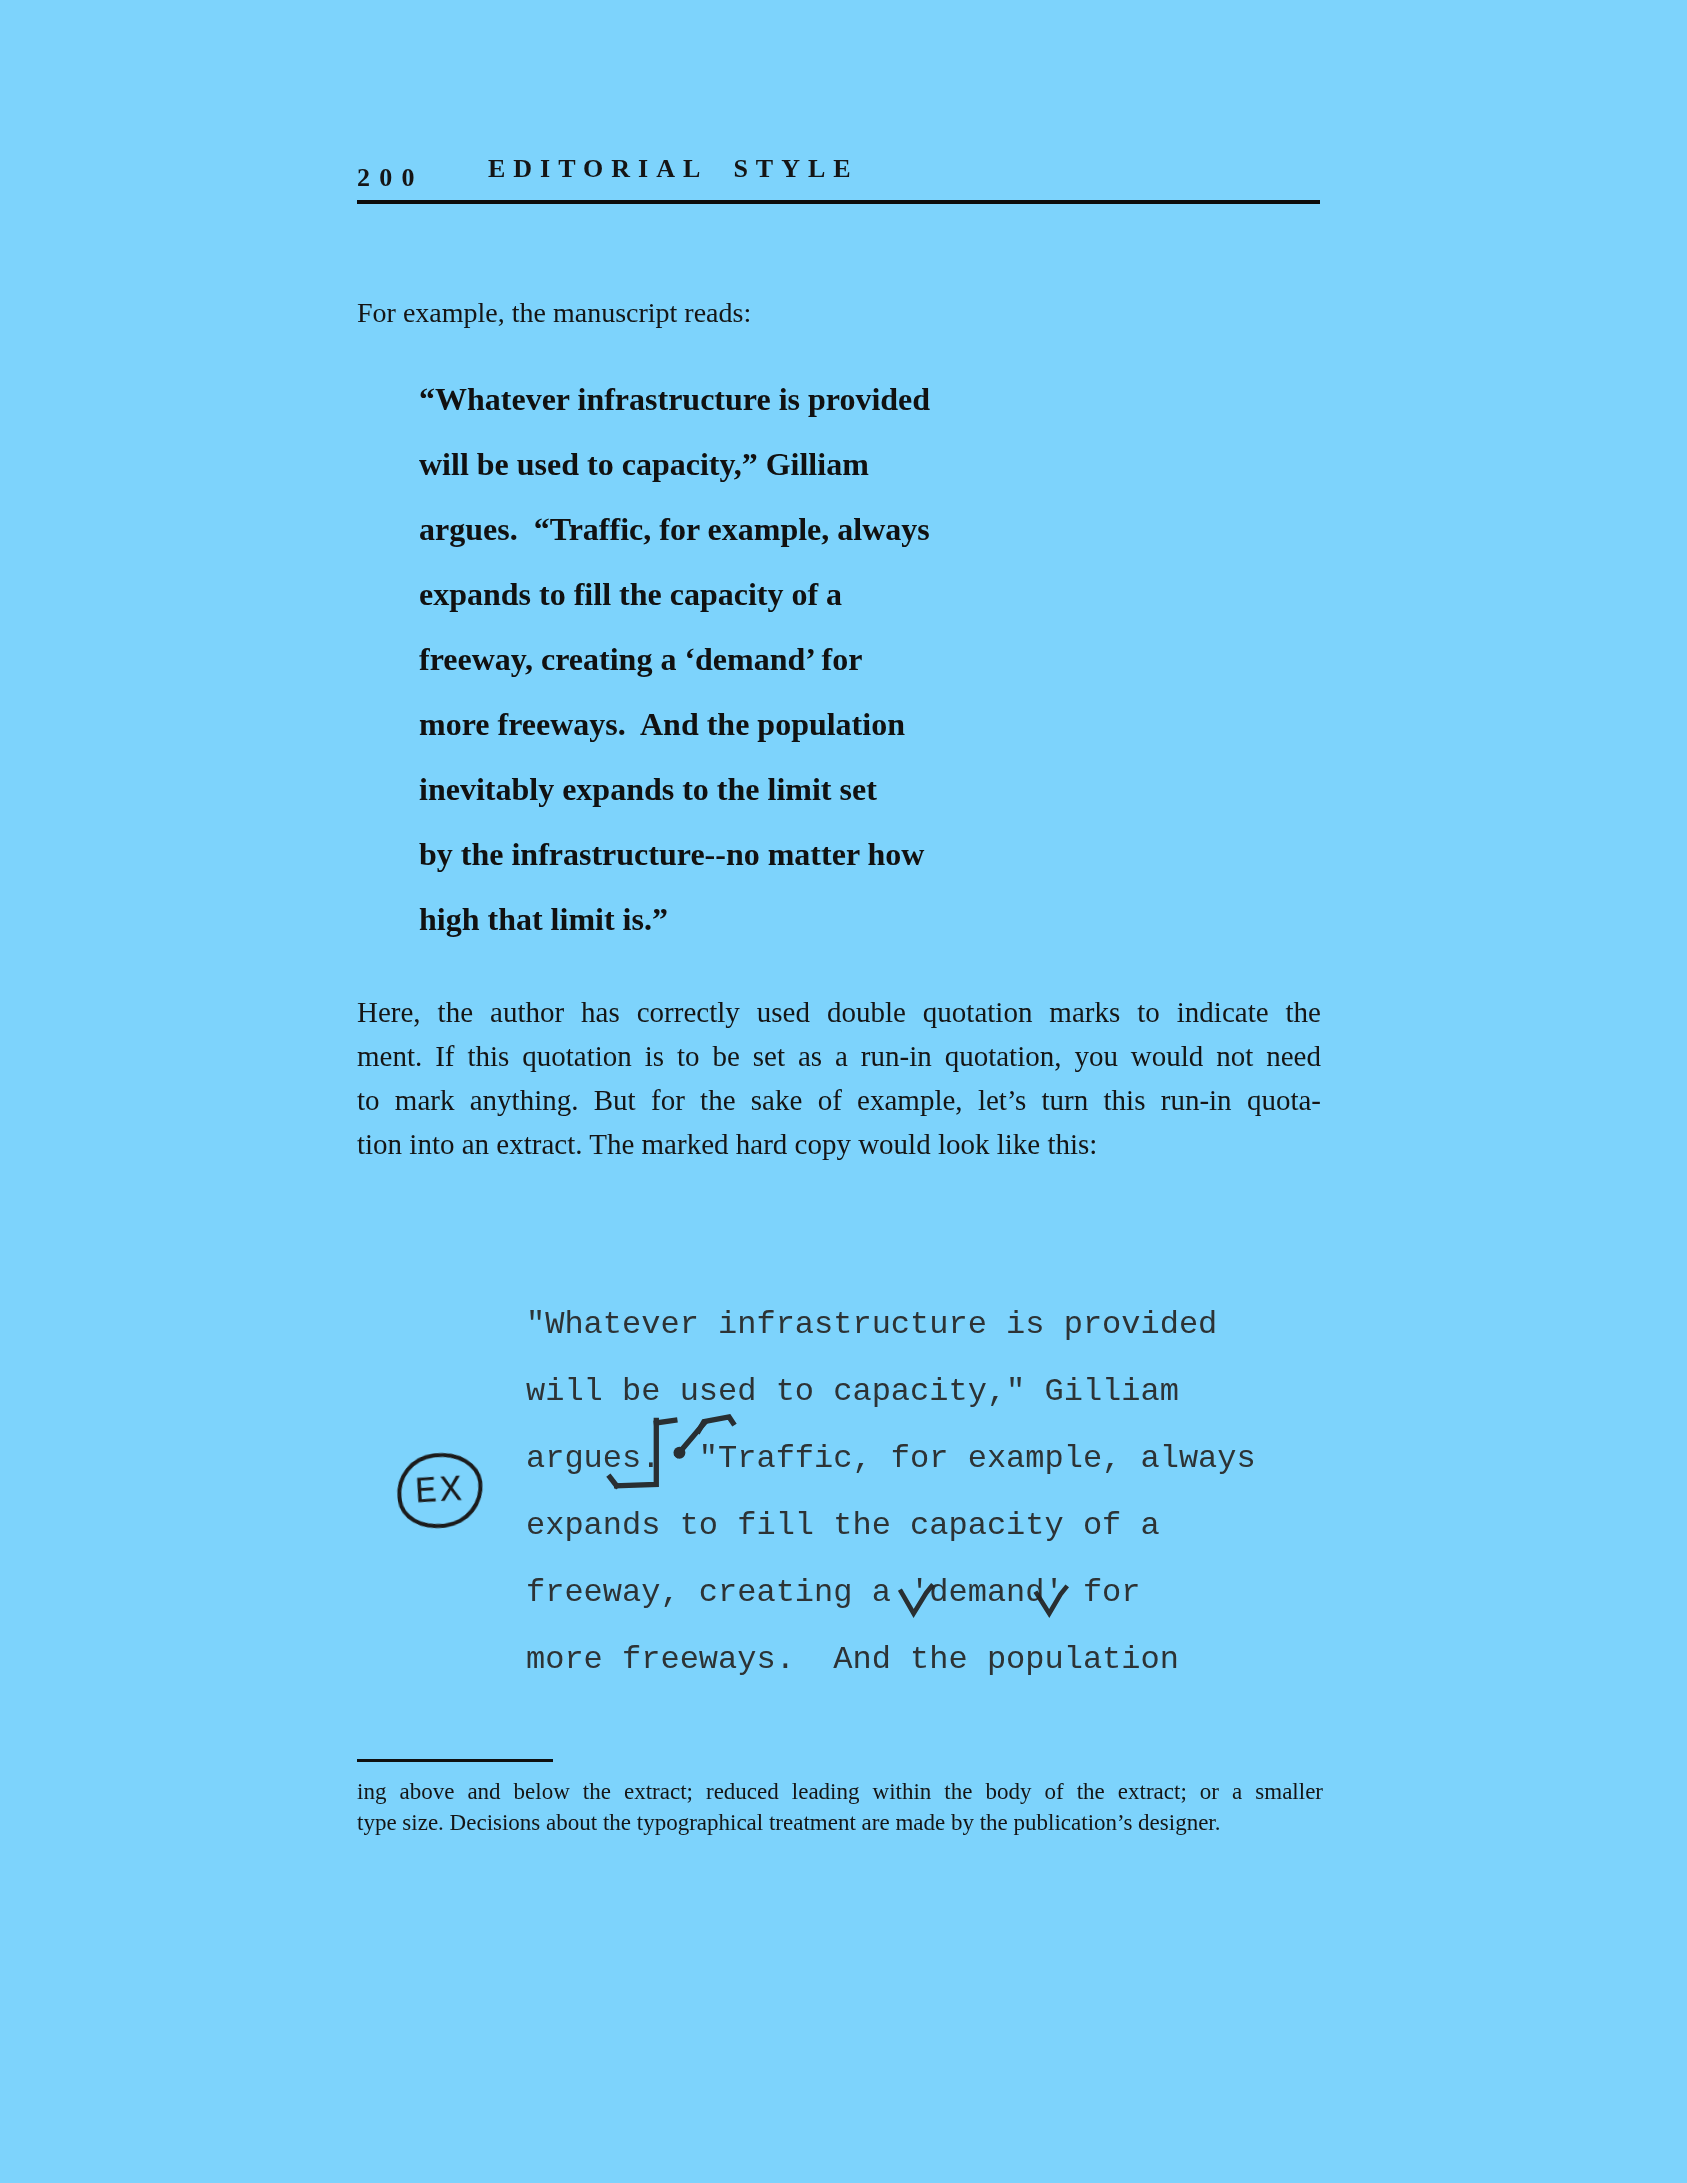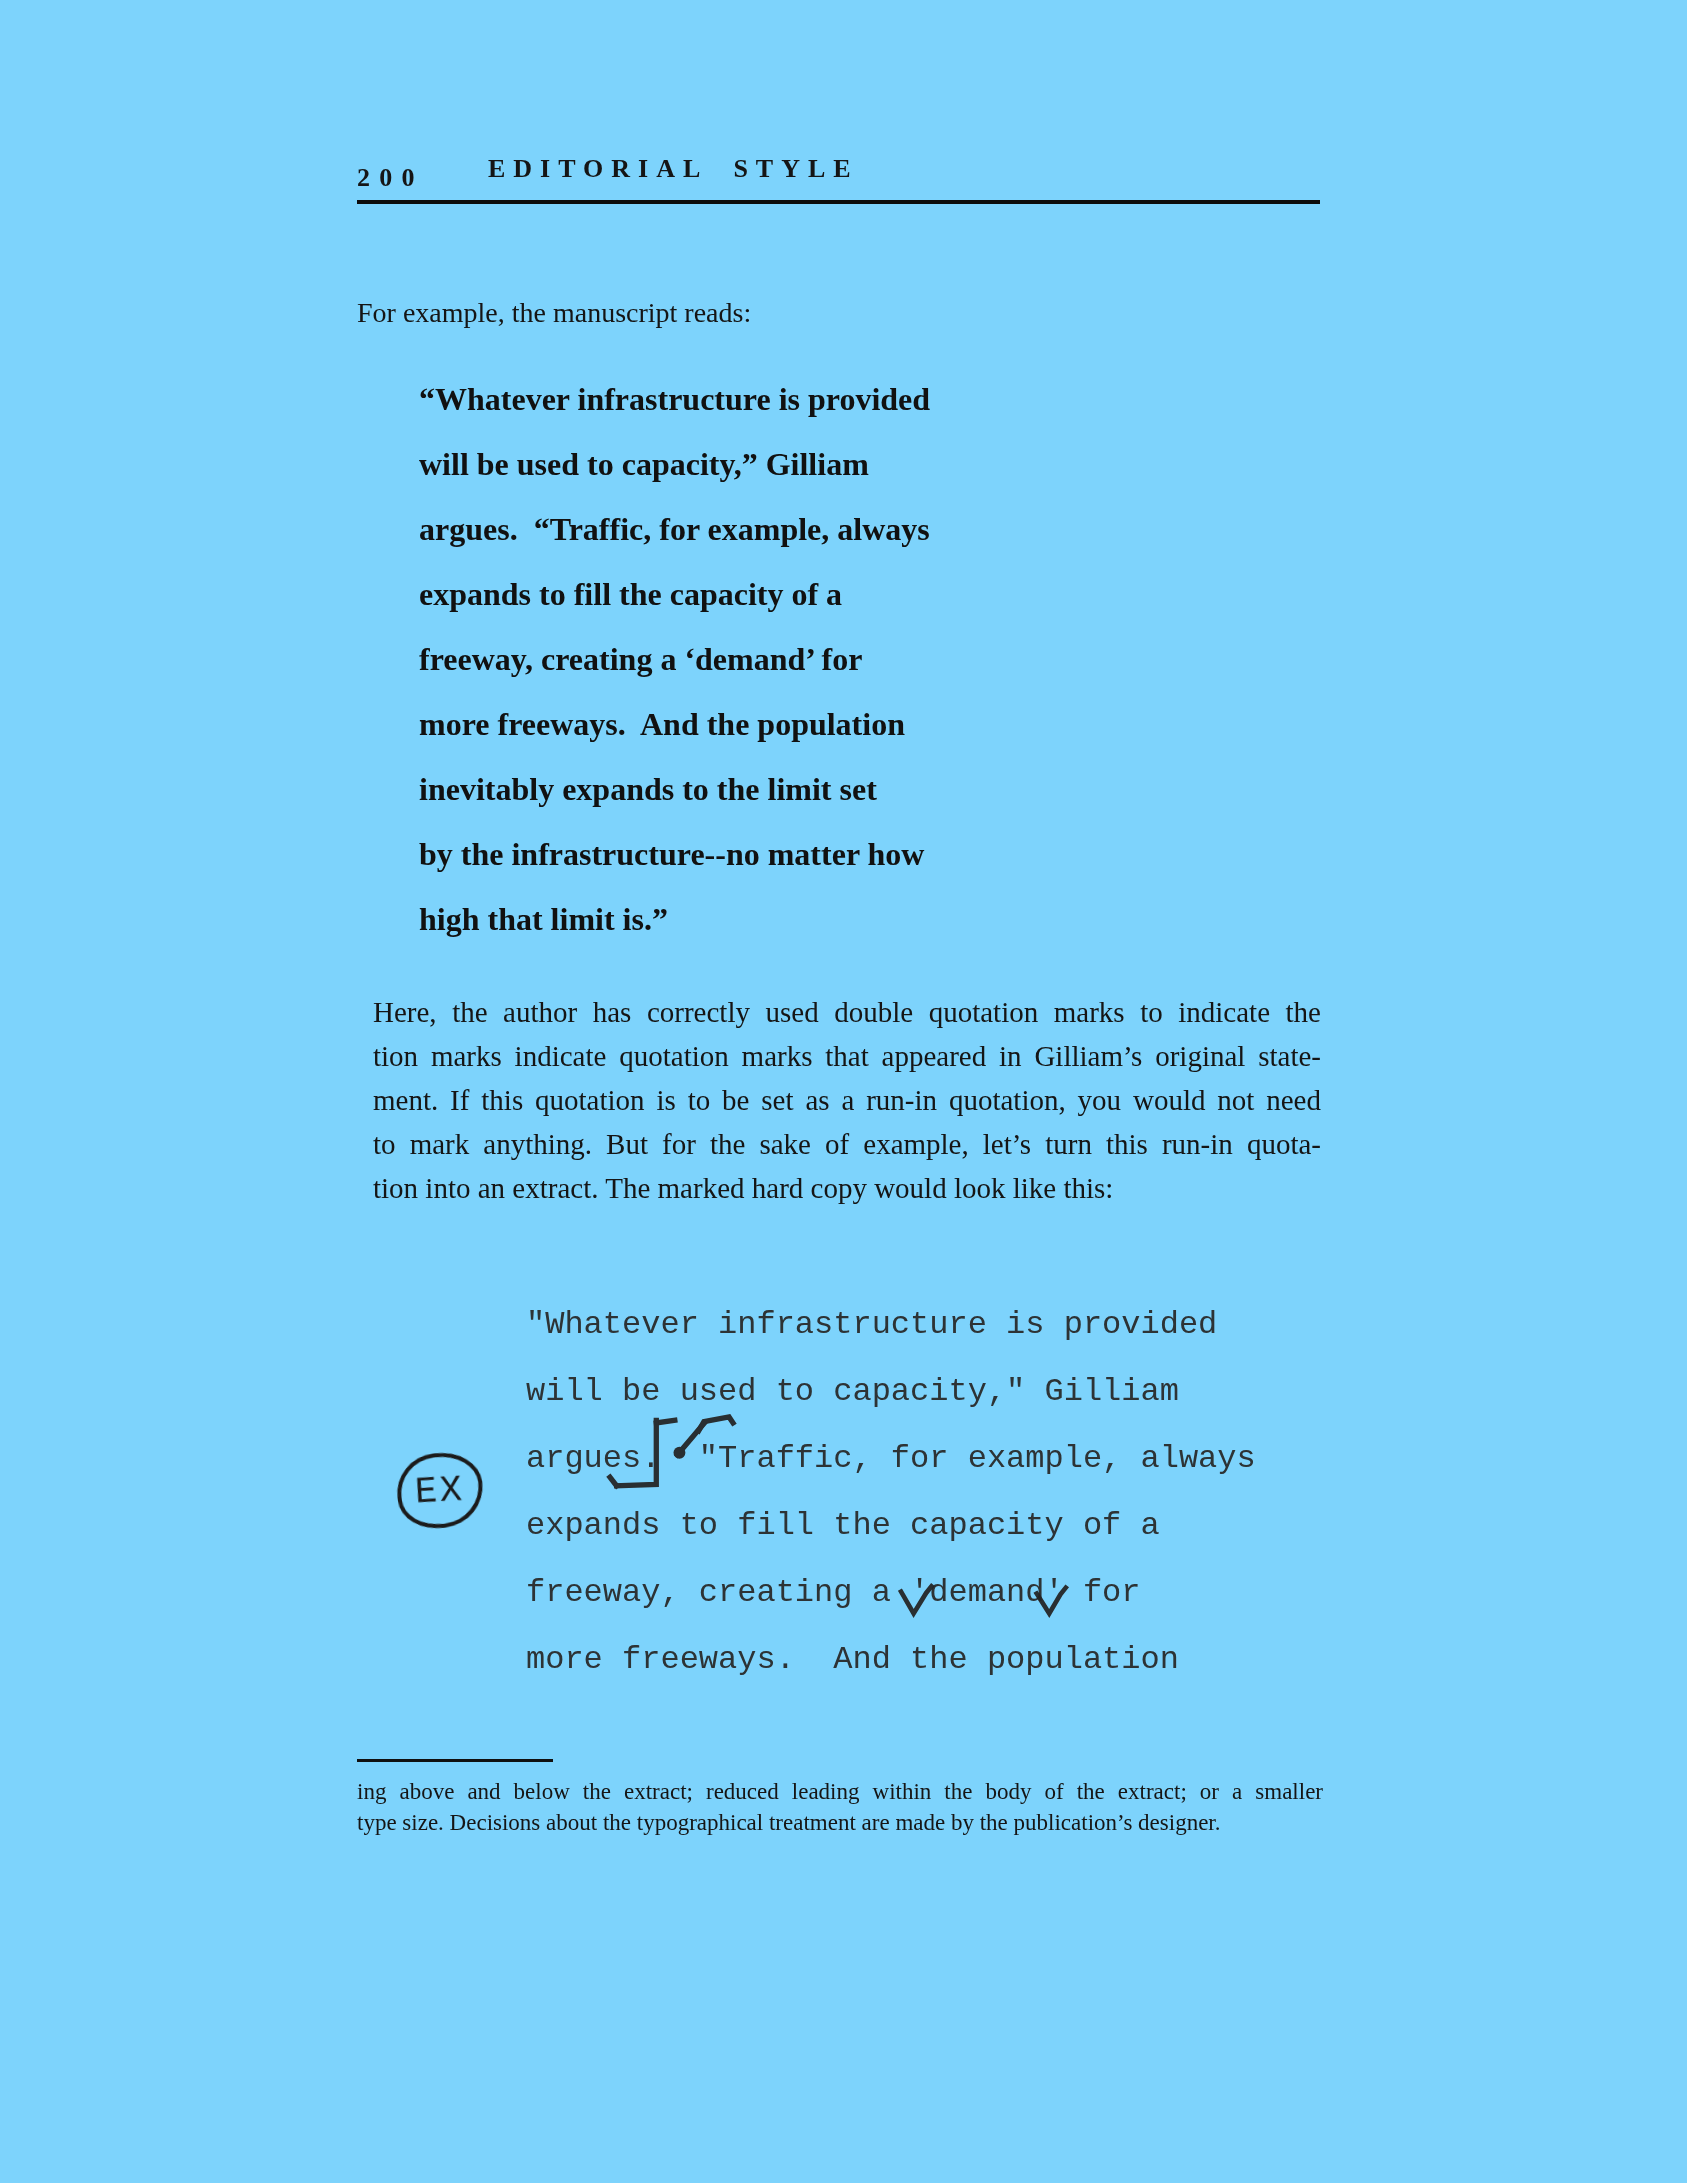--- a/index.html
+++ b/index.html
@@ -27,21 +27,21 @@
   .extract{
     position:absolute;left:419px;top:367px;
     font-family:Liberation Serif, serif;
     font-size:32px;font-weight:700;line-height:65px;white-space:pre;color:#111;
   }
   
   .body-par{
     position:absolute;left:357px;top:990px;width:964px;
     font-size:29px;line-height:44px;
   }
-  .body-par .line{text-align:justify;text-align-last:justify;margin-left:16px;}
+  .body-par .line{text-align:justify;text-align-last:justify;}
   .body-par .line:last-child{text-align-last:auto;}
   
   .scan{
     position:absolute;left:526px;top:1291px;
     font-family:"Liberation Mono","DejaVu Sans Mono",monospace;
     font-size:32px;line-height:67px;white-space:pre;color:#3e3e3e;
     filter:blur(0.4px) contrast(1.35);opacity:.93;
   }
   .ex-mark{
     position:absolute;left:397px;top:1453px;width:78px;height:67px;
@@ -72,21 +72,20 @@
   <div class="folio">200</div>
   <div class="running-head">EDITORIAL STYLE</div>
   <div class="header-rule"></div>
 
   <div class="intro">For example, the manuscript reads:</div>
 
   <div class="extract"><div class="line">“Whatever infrastructure is provided</div><div class="line">will be used to capacity,” Gilliam</div><div class="line">argues.  “Traffic, for example, always</div><div class="line">expands to fill the capacity of a</div><div class="line">freeway, creating a ‘demand’ for</div><div class="line">more freeways.  And the population</div><div class="line">inevitably expands to the limit set</div><div class="line">by the infrastructure--no matter how</div><div class="line">high that limit is.”</div></div>
 
   <div class="body-par">
       <div class="line">Here, the author has correctly used double quotation marks to indicate the</div>
-      <div class="line">tion marks indicate quotation marks that appeared in Gilliam’s original state-</div>
       <div class="line">ment. If this quotation is to be set as a run-in quotation, you would not need</div>
       <div class="line">to mark anything. But for the sake of example, let’s turn this run-in quota-</div>
       <div class="line">tion into an extract. The marked hard copy would look like this:</div>
     </div>
 
   <div class="scan"><div class="line">"Whatever infrastructure is provided</div><div class="line">will be used to capacity," Gilliam</div><div class="line">argues.  "Traffic, for example, always</div><div class="line">expands to fill the capacity of a</div><div class="line">freeway, creating a 'demand' for</div><div class="line">more freeways.  And the population</div></div>
 
   <div class="ex-mark">
     <span style="transform:rotate(4deg)">EX</span>
   </div>

